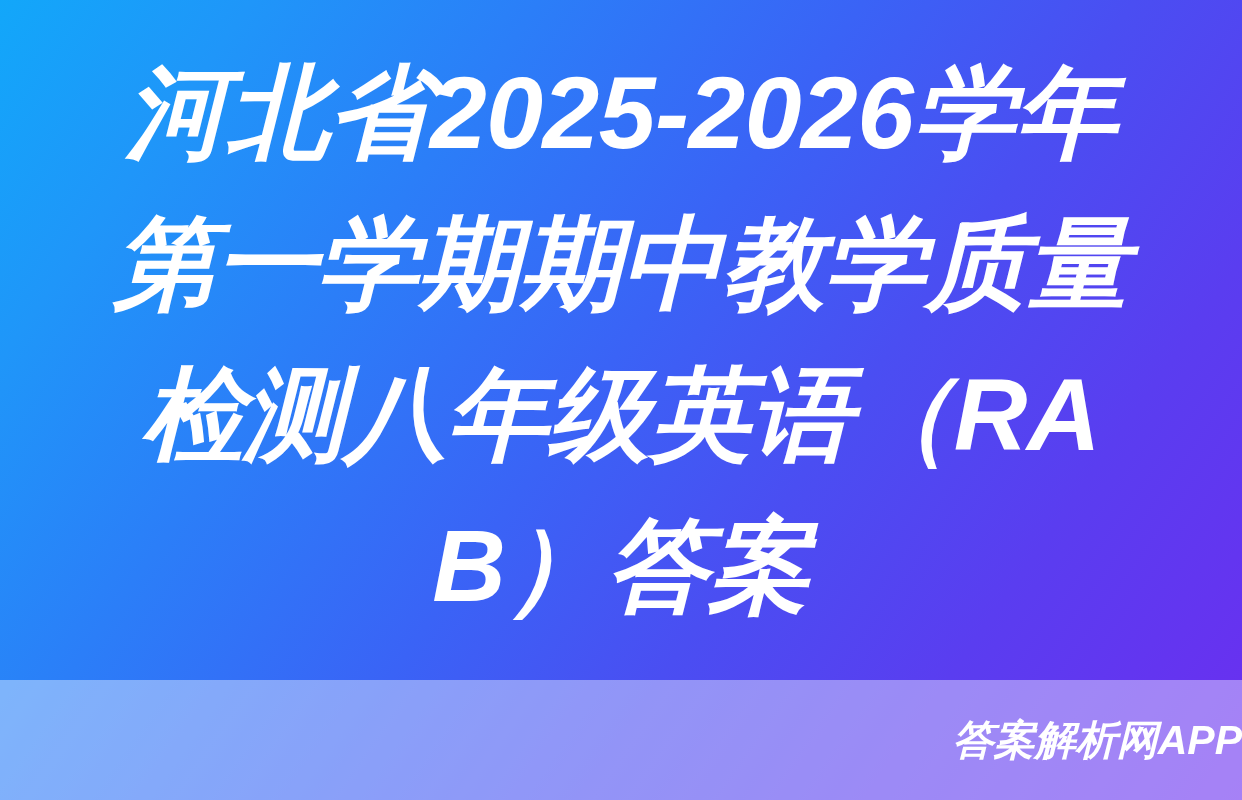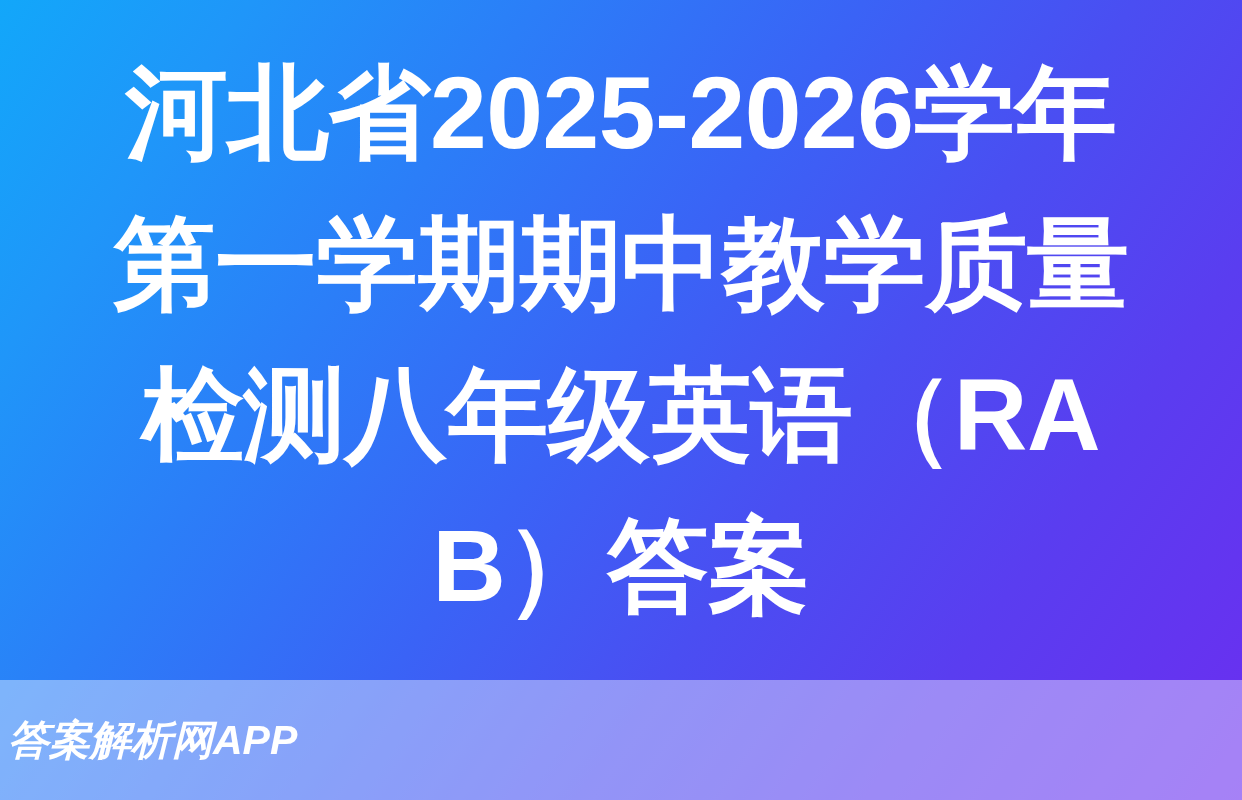--- a/index.html
+++ b/index.html
@@ -40,36 +40,36 @@
     padding: 0 8px;
     box-sizing: border-box;
   }
   #title {
     width: 1070px;
     text-align: center;
     color: #ffffff;
     font-size: 102px;
     line-height: 151px;
     font-weight: 700;
+    font-style: italic;
     letter-spacing: -0.5px;
     word-break: break-all;
     text-rendering: optimizeLegibility;
   }
   
   #footer-band {
     position: absolute;
     left: 0;
     right: 0;
     top: 680px;
     height: 120px;
     background: rgba(255,255,255,0.40);
     display: flex;
     align-items: center;
-    justify-content: flex-start;
-    padding-left: 8px;
+    justify-content: flex-end;
   }
   #footer-text {
     color: #ffffff;
     font-size: 41px;
     font-weight: 700;
     font-style: italic;
     letter-spacing: 0px;
     line-height: 1;
     white-space: nowrap;
   }

